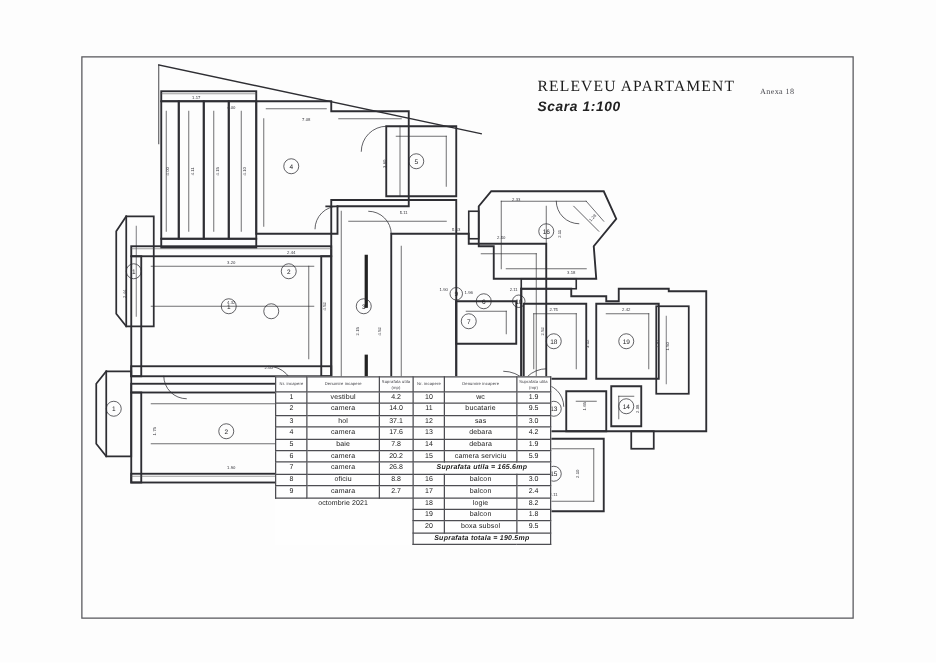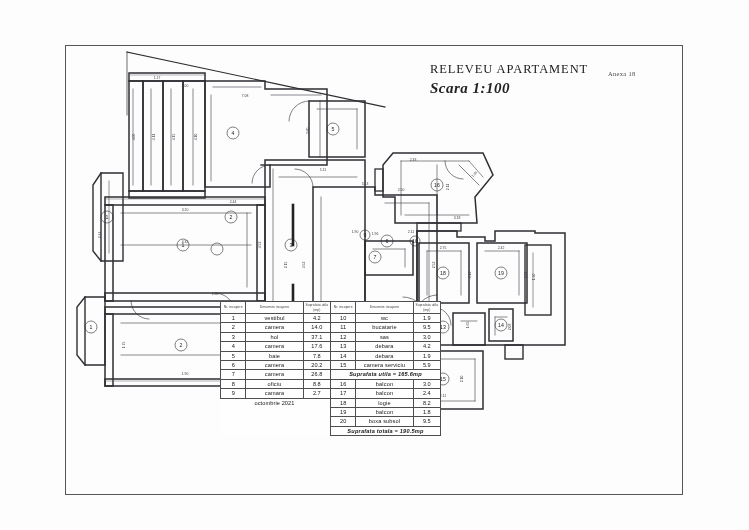--- a/index.html
+++ b/index.html
@@ -19,22 +19,22 @@
   
   #titleblock{
     position:absolute;left:430px;top:62px;width:190px;
   }
   #main-title{
     font-family:"Liberation Serif", serif;
     font-size:12.5px;letter-spacing:0.9px;color:#1b1b1b;
     white-space:nowrap;
   }
   #scale-line{
-    font-family:Liberation Serif, serif;
-    font-size:15px;font-style:italic;font-weight:bold;color:#222;
+    font-family:Liberation Sans, sans-serif;
+    font-size:11px;font-style:italic;font-weight:bold;color:#222;
     margin-top:3px;letter-spacing:0.5px;
   }
   #annex{
     position:absolute;left:608px;top:70px;
     font-size:6.5px;color:#4a4a50;letter-spacing:0.3px;
     font-family:"Liberation Serif", serif;
   }
   
   #plan{position:absolute;left:65px;top:45px;width:618px;height:450px;}
   #plan svg{display:block;}

